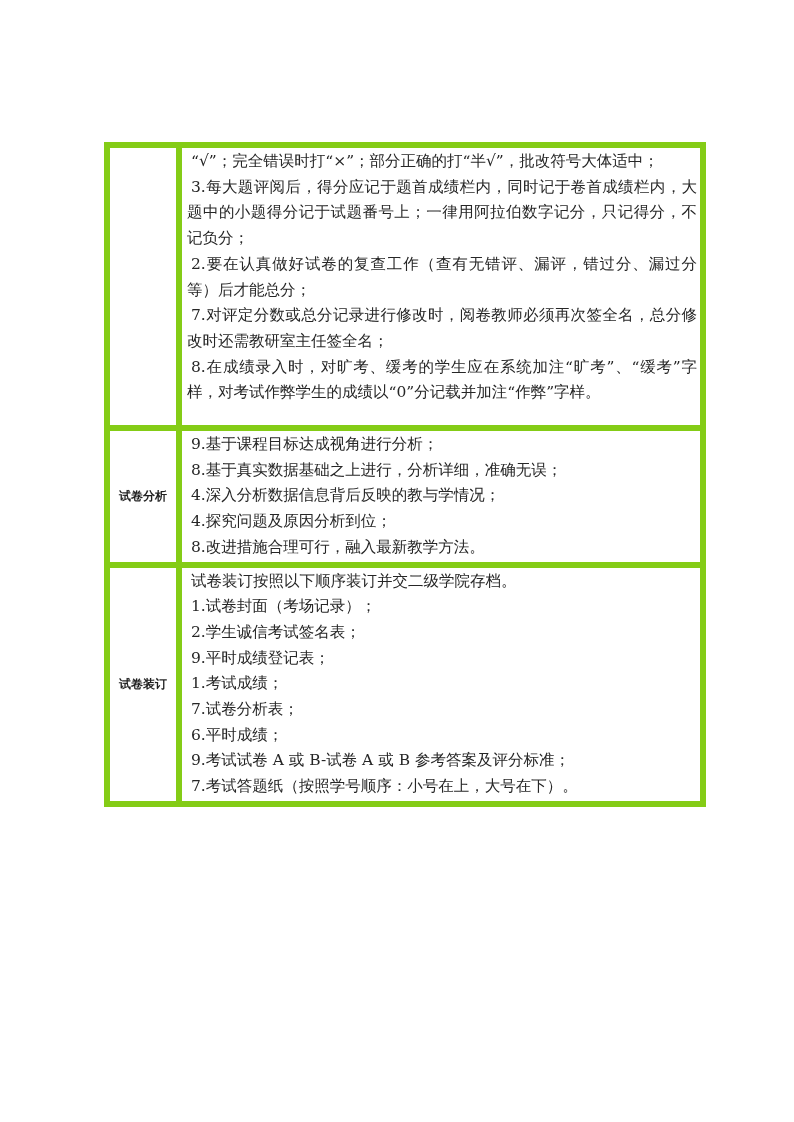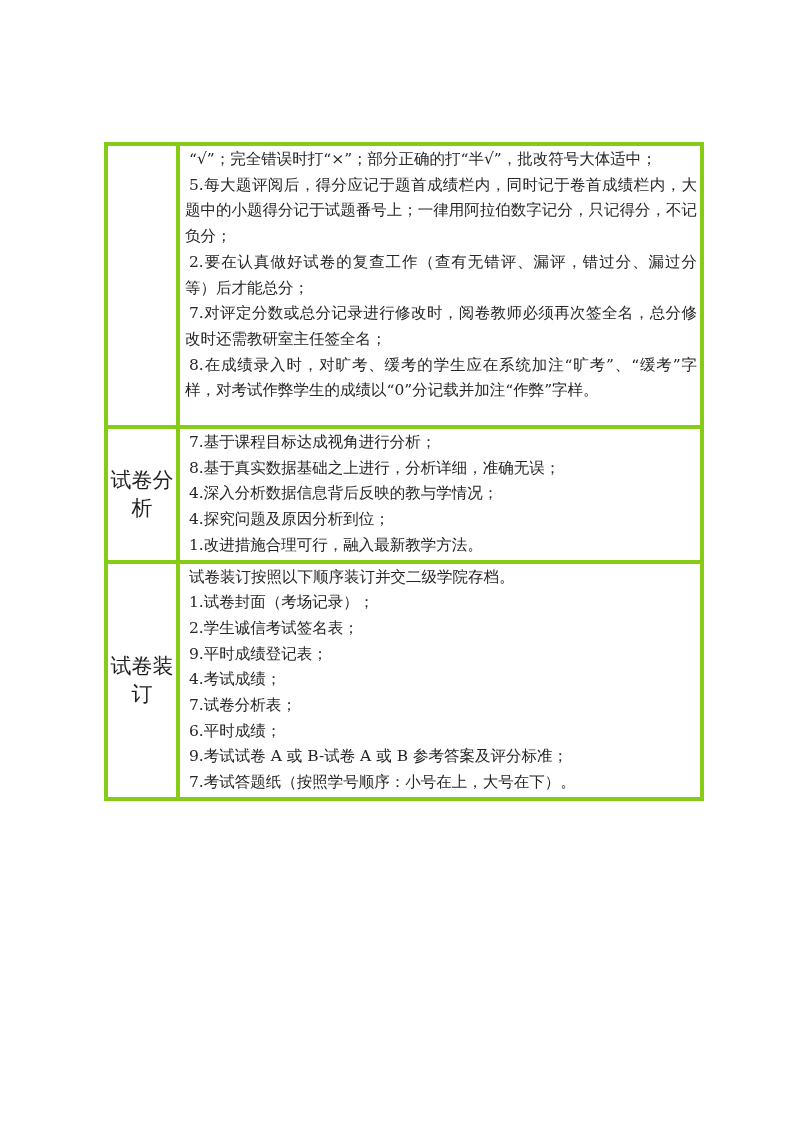--- a/index.html
+++ b/index.html
@@ -19,28 +19,28 @@
   table.doc-table {
     position: absolute;
     left: 104px;
     top: 142px;
     width: 596px;
     border-collapse: collapse;
     table-layout: fixed;
     color: #262626;
   }
   table.doc-table td {
-    border: 4px solid #84cc16;
+    border: 6px solid #84cc16;
     vertical-align: middle;
   }
   td.label-cell {
     width: 72px;
     text-align: center;
-    font-weight: normal;
-    font-size: 21px;
+    font-weight: bold;
+    font-size: 12px;
     color: #1f1f1f;
     padding: 0 2px;
   }
   td.content-cell {
     width: 524px;
     padding: 1px 3px 1px 5px;
   }
   td.content-cell p.para {
     font-size: 15.5px;
     line-height: 25.7px;
@@ -59,46 +59,46 @@
 </head>
 <body>
 
 <div class="page">
   <table class="doc-table">
     <tbody>
   <tr class="row-0">
     <td class="label-cell"></td>
     <td class="content-cell">
             <p class="para">“√”；完全错误时打“×”；部分正确的打“半√”，批改符号大体适中；</p>
-            <p class="para">5.每大题评阅后，得分应记于题首成绩栏内，同时记于卷首成绩栏内，大题中的小题得分记于试题番号上；一律用阿拉伯数字记分，只记得分，不记负分；</p>
+            <p class="para">3.每大题评阅后，得分应记于题首成绩栏内，同时记于卷首成绩栏内，大题中的小题得分记于试题番号上；一律用阿拉伯数字记分，只记得分，不记负分；</p>
             <p class="para">2.要在认真做好试卷的复查工作（查有无错评、漏评，错过分、漏过分等）后才能总分；</p>
             <p class="para">7.对评定分数或总分记录进行修改时，阅卷教师必须再次签全名，总分修改时还需教研室主任签全名；</p>
             <p class="para">8.在成绩录入时，对旷考、缓考的学生应在系统加注“旷考”、“缓考”字样，对考试作弊学生的成绩以“0”分记载并加注“作弊”字样。</p>
           </td>
   </tr>
 
   <tr class="row-1">
     <td class="label-cell">试卷分析</td>
     <td class="content-cell">
-            <p class="para">7.基于课程目标达成视角进行分析；</p>
+            <p class="para">9.基于课程目标达成视角进行分析；</p>
             <p class="para">8.基于真实数据基础之上进行，分析详细，准确无误；</p>
             <p class="para">4.深入分析数据信息背后反映的教与学情况；</p>
             <p class="para">4.探究问题及原因分析到位；</p>
-            <p class="para">1.改进措施合理可行，融入最新教学方法。</p>
+            <p class="para">8.改进措施合理可行，融入最新教学方法。</p>
           </td>
   </tr>
 
   <tr class="row-2">
     <td class="label-cell">试卷装订</td>
     <td class="content-cell">
             <p class="para">试卷装订按照以下顺序装订并交二级学院存档。</p>
             <p class="para">1.试卷封面（考场记录）；</p>
             <p class="para">2.学生诚信考试签名表；</p>
             <p class="para">9.平时成绩登记表；</p>
-            <p class="para">4.考试成绩；</p>
+            <p class="para">1.考试成绩；</p>
             <p class="para">7.试卷分析表；</p>
             <p class="para">6.平时成绩；</p>
             <p class="para">9.考试试卷 A 或 B-试卷 A 或 B 参考答案及评分标准；</p>
             <p class="para">7.考试答题纸（按照学号顺序：小号在上，大号在下）。</p>
           </td>
   </tr>
 </tbody>
   </table>
 </div>
 

